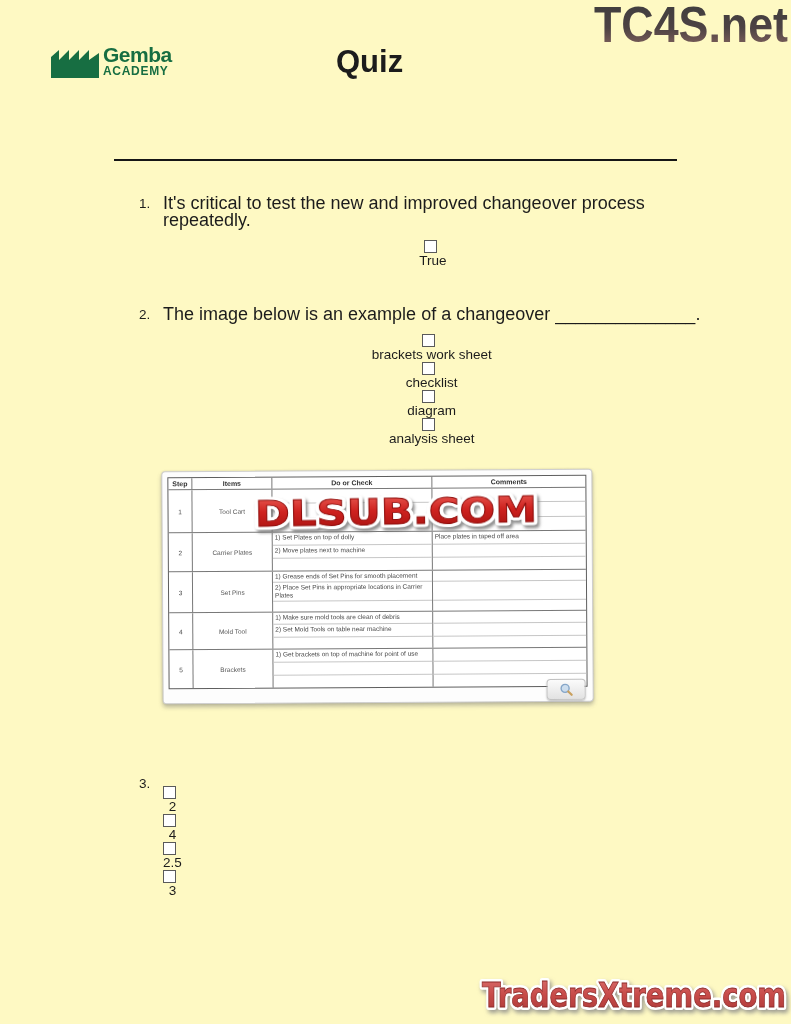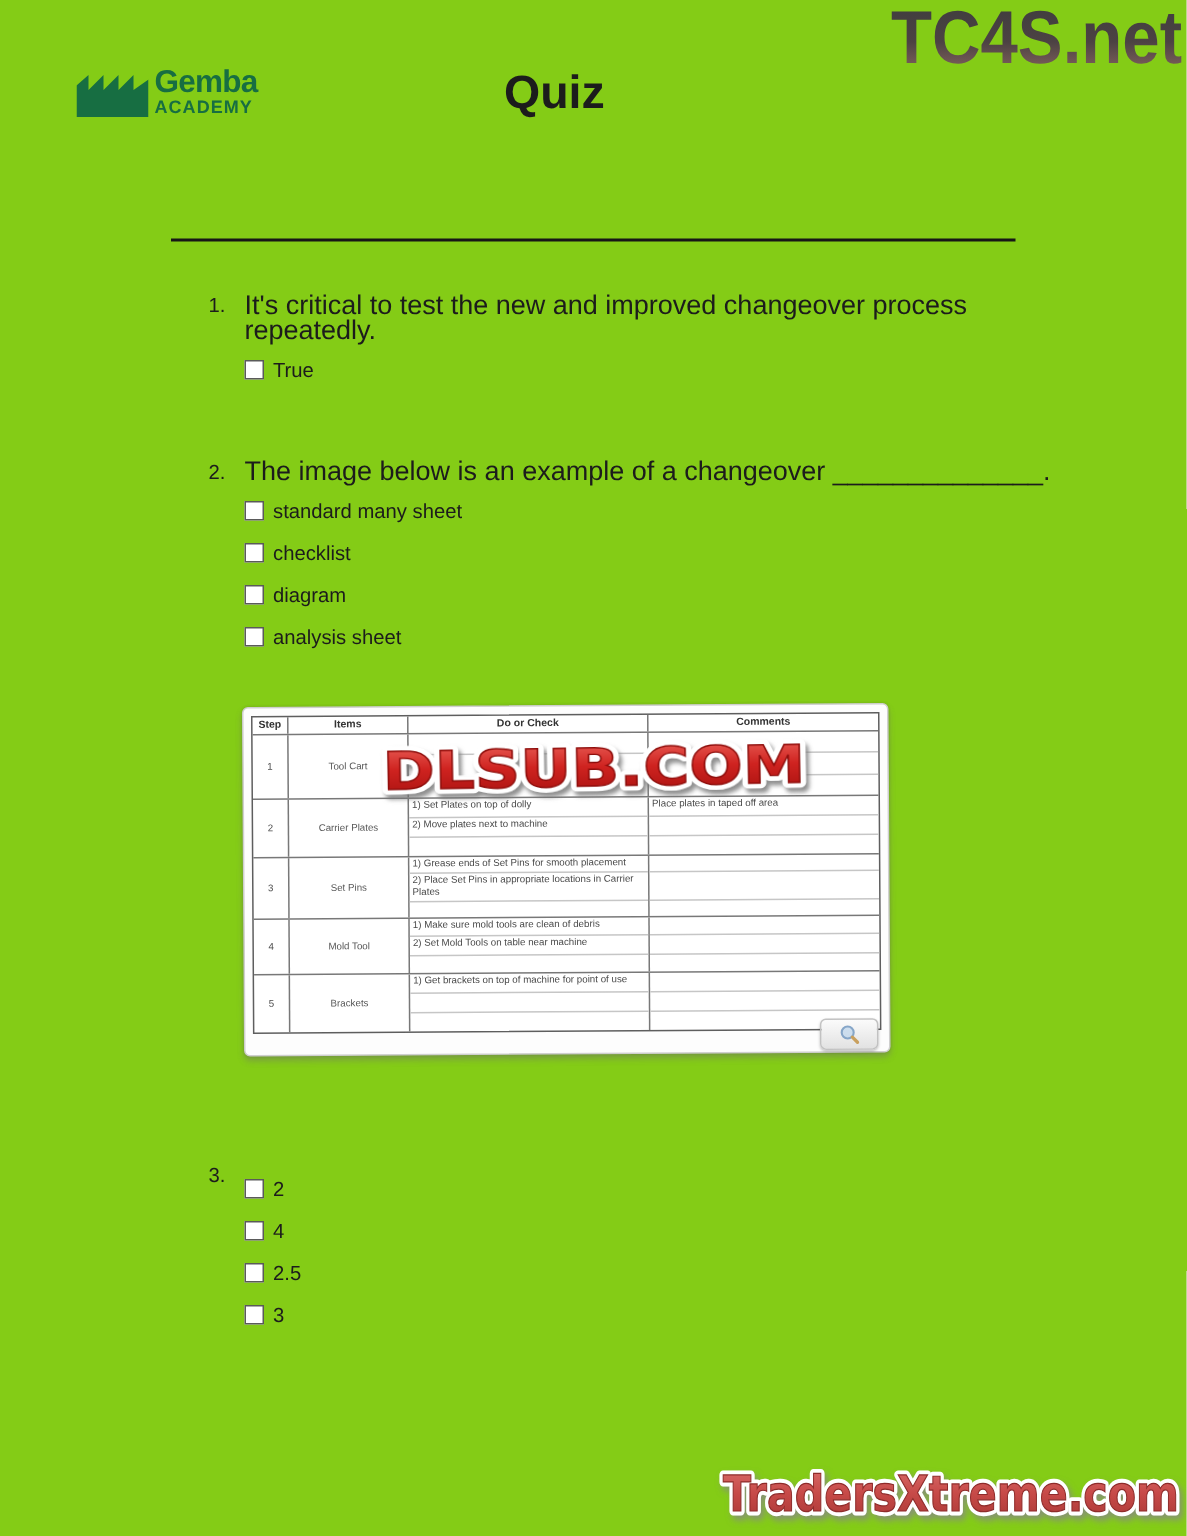--- a/index.html
+++ b/index.html
@@ -1,16 +1,16 @@
 <!DOCTYPE html>
 <html><head>
 <meta charset="utf-8">
 <style>
   html,body{margin:0;padding:0;background:#e8e8e8;}
-  .page{position:relative;width:791px;height:1024px;background:#84cc16;overflow:hidden;
+  .page{position:relative;width:791px;height:1024px;background:#fef9c3;overflow:hidden;
         font-family:"Liberation Sans",sans-serif;color:#1c1c1c;margin:0 auto;}
 
   
   .tc4s{position:absolute;right:0px;top:-6px;}
   .logo{position:absolute;left:51px;top:45px;display:flex;align-items:flex-end;}
   .logo-text{margin-left:4px;}
   .logo-name{font-size:21px;font-weight:bold;color:#176e42;line-height:20px;letter-spacing:-.5px;}
   .logo-sub{font-size:12px;font-weight:bold;color:#176e42;letter-spacing:.7px;line-height:13px;}
   .quiz-title{position:absolute;left:336px;top:44px;font-size:31px;font-weight:bold;}
 
@@ -18,21 +18,21 @@
   .course-block{position:absolute;left:118px;top:123px;font-size:13.5px;line-height:18.5px;}
   .course-row .lbl{display:inline-block;width:92px;}
   .rule{position:absolute;left:114px;top:159px;width:563px;height:2px;background:#161616;}
 
   
   .question{position:absolute;left:139px;display:flex;}
   .qnum{width:24px;font-size:13.5px;line-height:17px;flex:none;}
   .qbody{max-width:540px;}
   .qtext{font-size:18px;line-height:17px;white-space:pre-line;}
   .opts{margin-top:11px;}
-  .opt{display:flex;align-items:center;height:13px;margin-bottom:15px;cursor:pointer;}
+  .opt{display:flex;align-items:center;height:13px;margin-bottom:15px;cursor:pointer;flex-direction:column;}
   .cb{width:11px;height:11px;border:1px solid #5a5a5a;background:#fff;margin-right:6px;flex:none;}
   .optlbl{font-size:13.5px;}
 
   
   .ws-frame{position:absolute;left:162px;top:470px;width:429px;height:231px;background:#fdfdfd;
             border:1px solid #cfcfcf;border-radius:4px;transform:rotate(-.35deg);
             box-shadow:0 3px 4px rgba(110,110,110,.45),0 0 2px rgba(0,0,0,.15);}
   .ws-table{position:absolute;left:5px;top:5px;width:417px;border:1px solid #5e5e5e;
             font-size:6.5px;color:#4a4a4a;background:#fff;}
   .ws-row{display:flex;border-bottom:1px solid #787878;box-sizing:border-box;}
@@ -100,21 +100,21 @@
     </div>
   </div>
 
   <div class="question" style="top:306px;">
     <div class="qnum">2.</div>
     <div class="qbody">
       <div class="qtext">The image below is an example of a changeover ______________.</div>
       <div class="opts">
         <div class="opt">
           <span class="cb"></span>
-          <span class="optlbl">standard many sheet</span>
+          <span class="optlbl">brackets work sheet</span>
         </div>
         <div class="opt">
           <span class="cb"></span>
           <span class="optlbl">checklist</span>
         </div>
         <div class="opt">
           <span class="cb"></span>
           <span class="optlbl">diagram</span>
         </div>
         <div class="opt">

